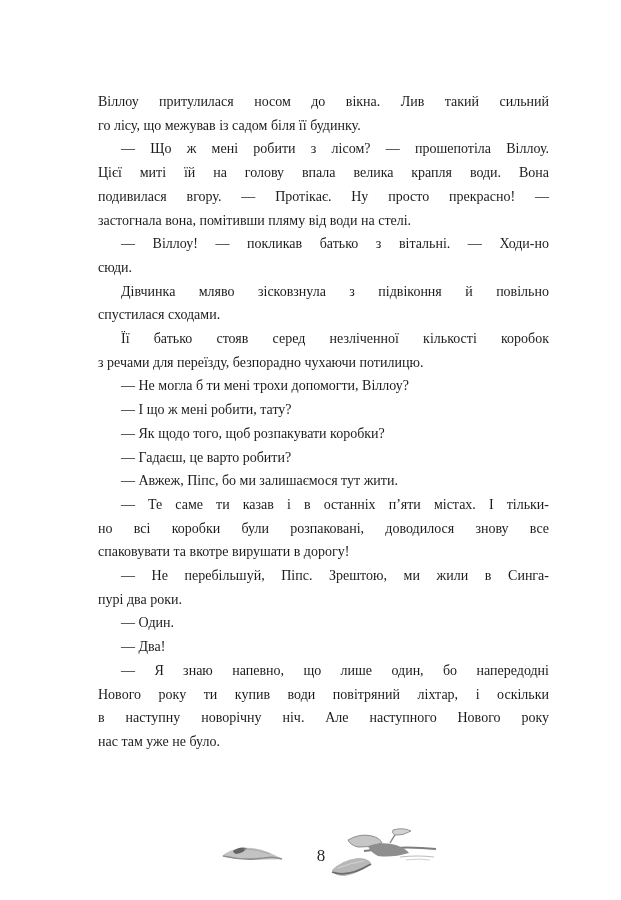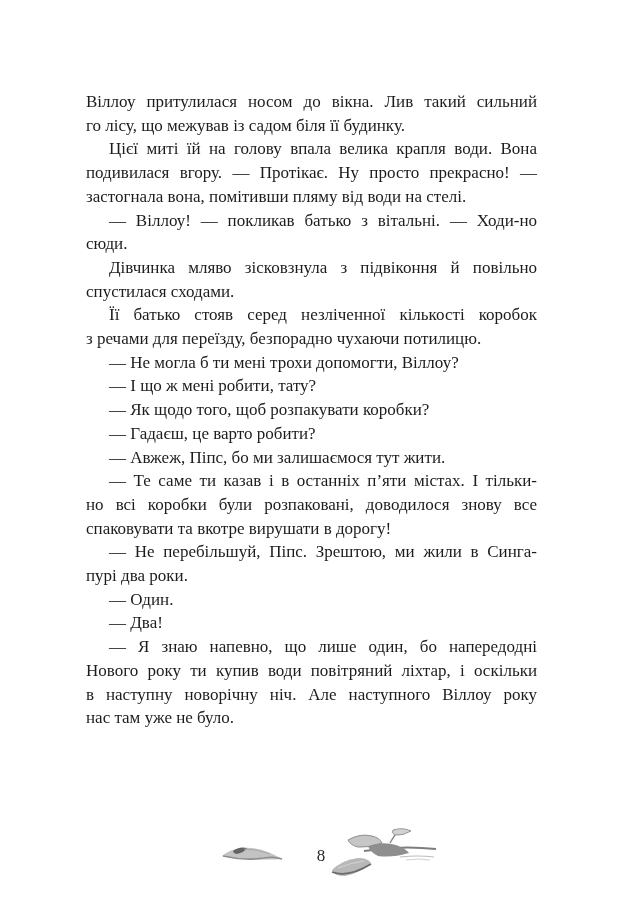--- a/index.html
+++ b/index.html
@@ -7,24 +7,24 @@
     position: relative;
     width: 621px;
     height: 900px;
     background: #ffffff;
     overflow: hidden;
     font-family: "Liberation Serif", "DejaVu Serif", serif;
     color: #1c1c1c;
   }
   .text-block {
     position: absolute;
-    left: 86px;
+    left: 98px;
     top: 90px;
     width: 451px;
-    font-size: 17px;
+    font-size: 14px;
     line-height: 23.7px;
   }
   p.para { margin: 0; padding: 0; }
   .para.indent .line:first-child { text-indent: 23px; }
   .line {
     display: block;
     text-align: justify;
     text-align-last: justify;
   }
   .line.last { text-align-last: left; }
@@ -45,20 +45,21 @@
 <body>
 
 <div class="page">
 
   <div class="text-block" id="text-block">
       <p class="para">
         <span class="line">Віллоу притулилася носом до вікна. Лив такий сильний</span>
         <span class="line last">го лісу, що межував із садом біля її будинку.</span>
       </p>
       <p class="para indent">
+        <span class="line">— Що ж мені робити з лісом? — прошепотіла Віллоу.</span>
         <span class="line">Цієї миті їй на голову впала велика крапля води. Вона</span>
         <span class="line">подивилася вгору. — Протікає. Ну просто прекрасно! —</span>
         <span class="line last">застогнала вона, помітивши пляму від води на стелі.</span>
       </p>
       <p class="para indent">
         <span class="line">— Віллоу! — покликав батько з вітальні. — Ходи-но</span>
         <span class="line last">сюди.</span>
       </p>
       <p class="para indent">
         <span class="line">Дівчинка мляво зісковзнула з підвіконня й повільно</span>
@@ -94,21 +95,21 @@
       </p>
       <p class="para indent">
         <span class="line last">— Один.</span>
       </p>
       <p class="para indent">
         <span class="line last">— Два!</span>
       </p>
       <p class="para indent">
         <span class="line">— Я знаю напевно, що лише один, бо напередодні</span>
         <span class="line">Нового року ти купив води повітряний ліхтар, і оскільки</span>
-        <span class="line">в наступну новорічну ніч. Але наступного Віллоу року</span>
+        <span class="line">в наступну новорічну ніч. Але наступного Нового року</span>
         <span class="line last">нас там уже не було.</span>
       </p>
     </div>
 
   <svg class="deco deco-left" width="64" height="22" viewBox="0 0 64 22" aria-hidden="true">
     <path d="M2 13 Q10 6 22 5 Q36 4 48 9 Q55 12 62 16 Q48 17 34 16 Q14 16 2 13 Z" fill="#c3c3c3"></path>
     <path d="M13 8 Q19 3 27 5 Q24 10 16 11 Q13 10 13 8 Z" fill="#636363"></path>
     <path d="M3 13 Q24 18 44 15 Q54 13 62 16" stroke="#8f8f8f" stroke-width="1.6" fill="none"></path>
     <path d="M24 6 Q38 6 50 11" stroke="#a9a9a9" stroke-width="1" fill="none"></path>
   </svg>

